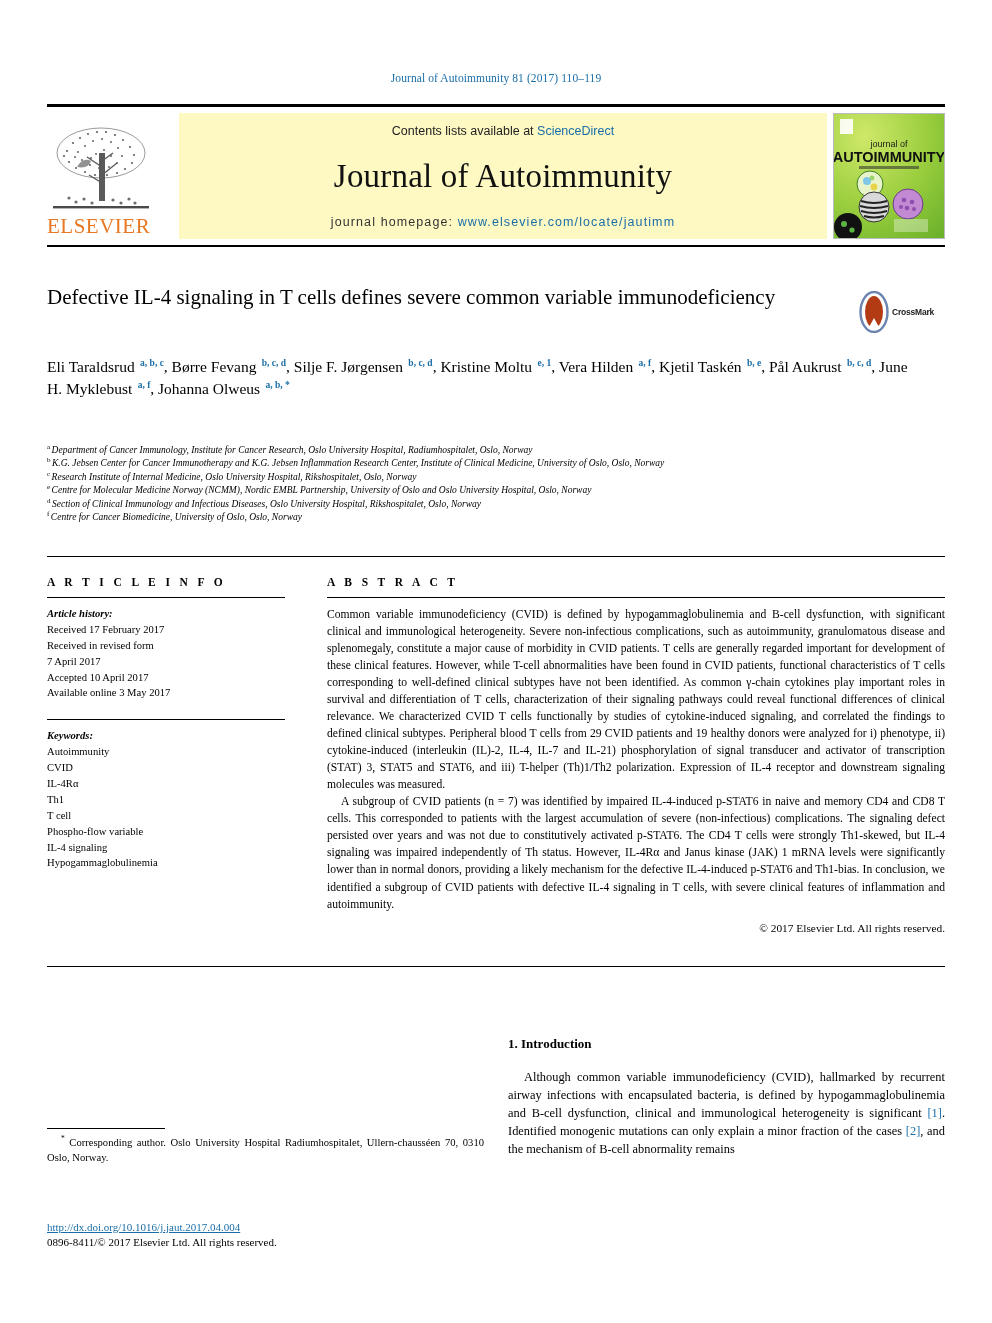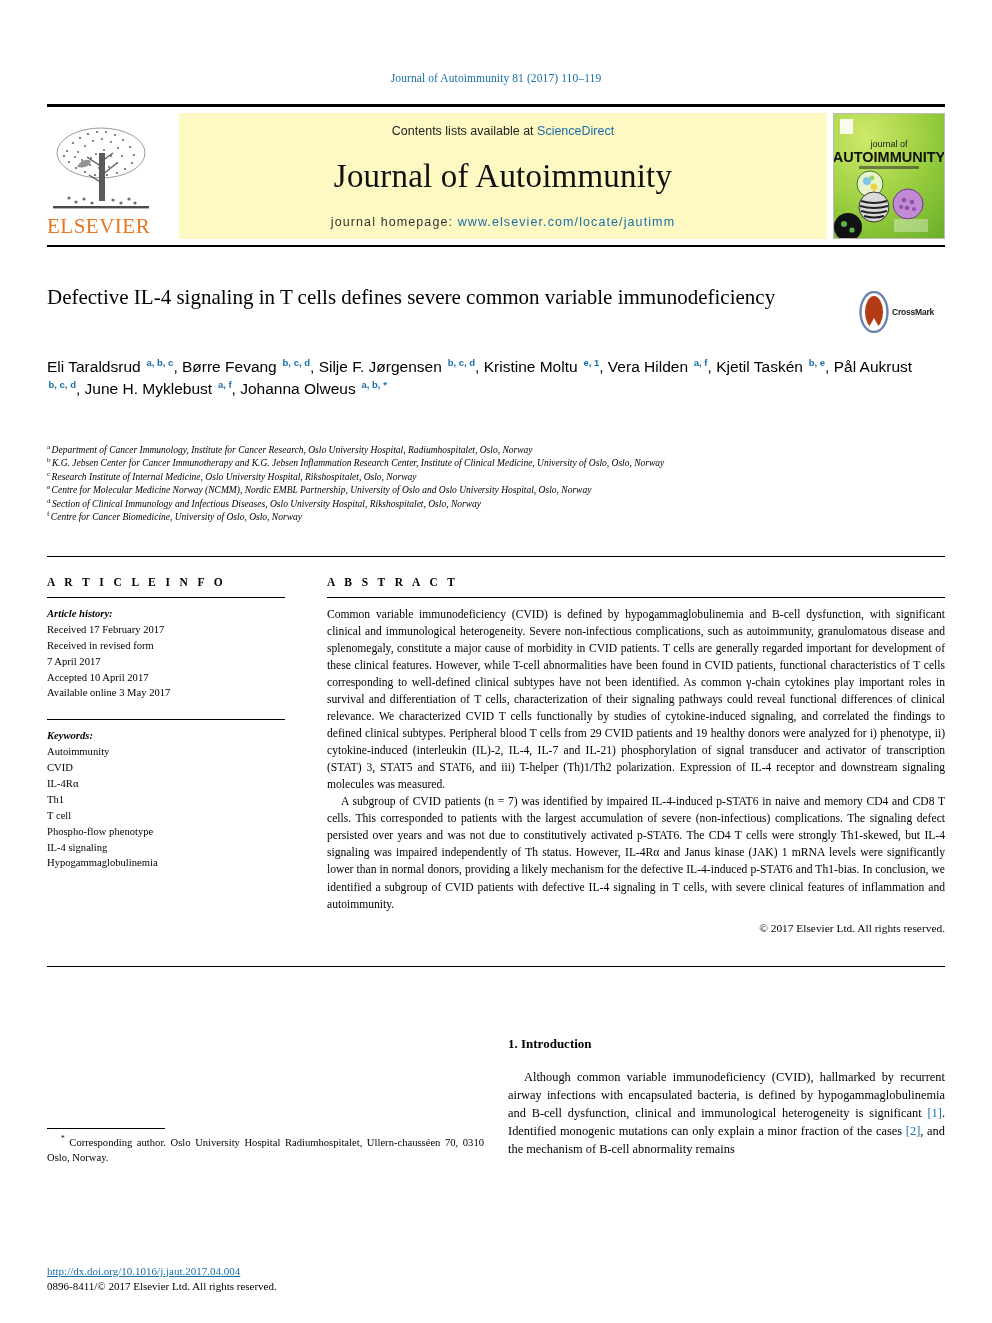--- a/index.html
+++ b/index.html
@@ -150,21 +150,21 @@
     margin-left: 3px;
     letter-spacing: -.2px;
   }
 
   
   .authors {
     position: absolute;
     top: 356px;
     left: 47px;
     width: 870px;
-    font-family: Liberation Sans, sans-serif;
+    font-family: Liberation Serif, serif;
     font-size: 15.5px;
     line-height: 1.42;
     color: #000;
   }
   .authors sup {
     color: #1a6ea8;
     font-size: 9.5px;
     font-weight: bold;
     vertical-align: super;
     line-height: 0;
@@ -314,21 +314,21 @@
   }
   .footnote a.mail {
     color: #1a6ea8;
     text-decoration: none;
   }
   .fn-indent { text-indent: 14px; }
 
   
   .footer-doi {
     position: absolute;
-    top: 1264px;
+    top: 1220px;
     left: 47px;
     width: 437px;
   }
   .doi-link {
     font-family: "Liberation Serif", serif;
     font-size: 11px;
     color: #1a6ea8;
     display: block;
     line-height: 1.35;
   }
@@ -500,21 +500,21 @@
     </div>
     <div class="info-gap"></div>
     <div class="sec-rule"></div>
     <div class="info-block">
       <div class="info-label">Keywords:</div>
       <div>Autoimmunity</div>
       <div>CVID</div>
       <div>IL-4Rα</div>
       <div>Th1</div>
       <div>T cell</div>
-      <div>Phospho-flow phenotype</div>
+      <div>Phospho-flow variable</div>
       <div>IL-4 signaling</div>
       <div>Hypogammaglobulinemia</div>
     </div>
   </div>
 
   <div class="col-abs">
     <div class="sec-head">A B S T R A C T</div>
     <div class="sec-rule"></div>
     <div class="abstract-body">
       <p>Common variable immunodeficiency (CVID) is defined by hypogammaglobulinemia and B-cell dysfunction, with significant clinical and immunological heterogeneity. Severe non-infectious complications, such as autoimmunity, granulomatous disease and splenomegaly, constitute a major cause of morbidity in CVID patients. T cells are generally regarded important for development of these clinical features. However, while T-cell abnormalities have been found in CVID patients, functional characteristics of T cells corresponding to well-defined clinical subtypes have not been identified. As common γ-chain cytokines play important roles in survival and differentiation of T cells, characterization of their signaling pathways could reveal functional differences of clinical relevance. We characterized CVID T cells functionally by studies of cytokine-induced signaling, and correlated the findings to defined clinical subtypes. Peripheral blood T cells from 29 CVID patients and 19 healthy donors were analyzed for i) phenotype, ii) cytokine-induced (interleukin (IL)-2, IL-4, IL-7 and IL-21) phosphorylation of signal transducer and activator of transcription (STAT) 3, STAT5 and STAT6, and iii) T-helper (Th)1/Th2 polarization. Expression of IL-4 receptor and downstream signaling molecules was measured.</p>

